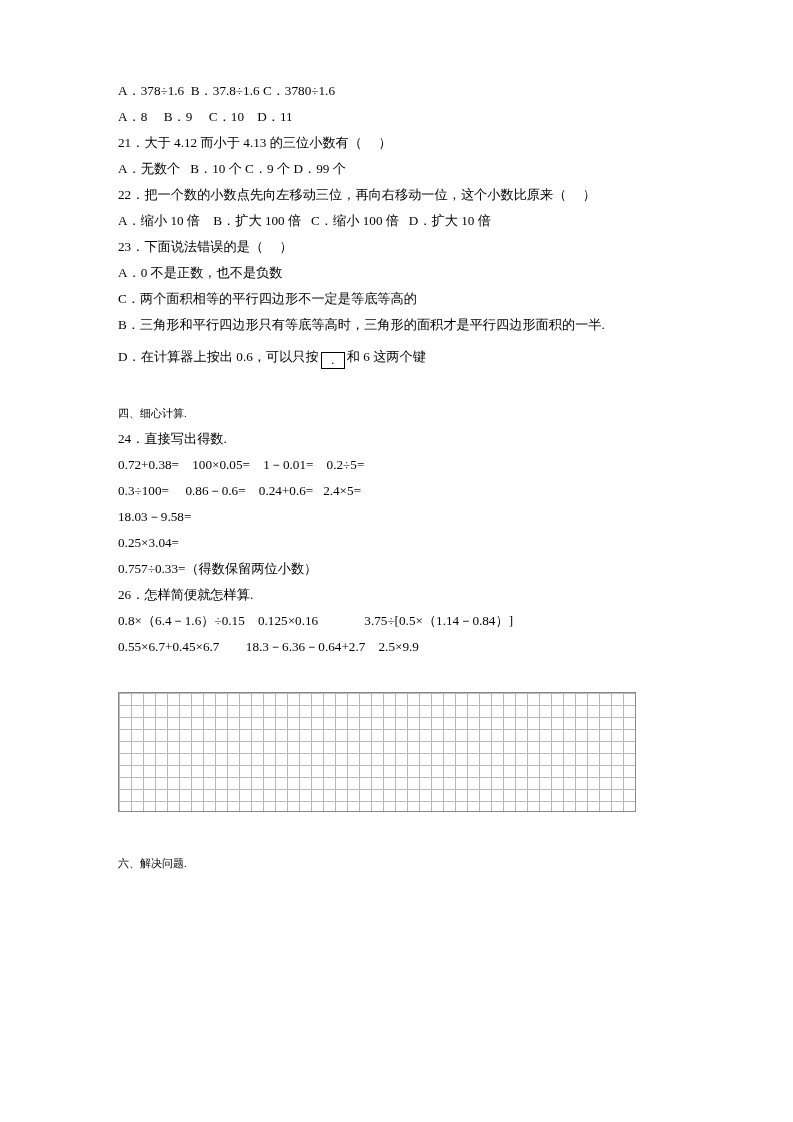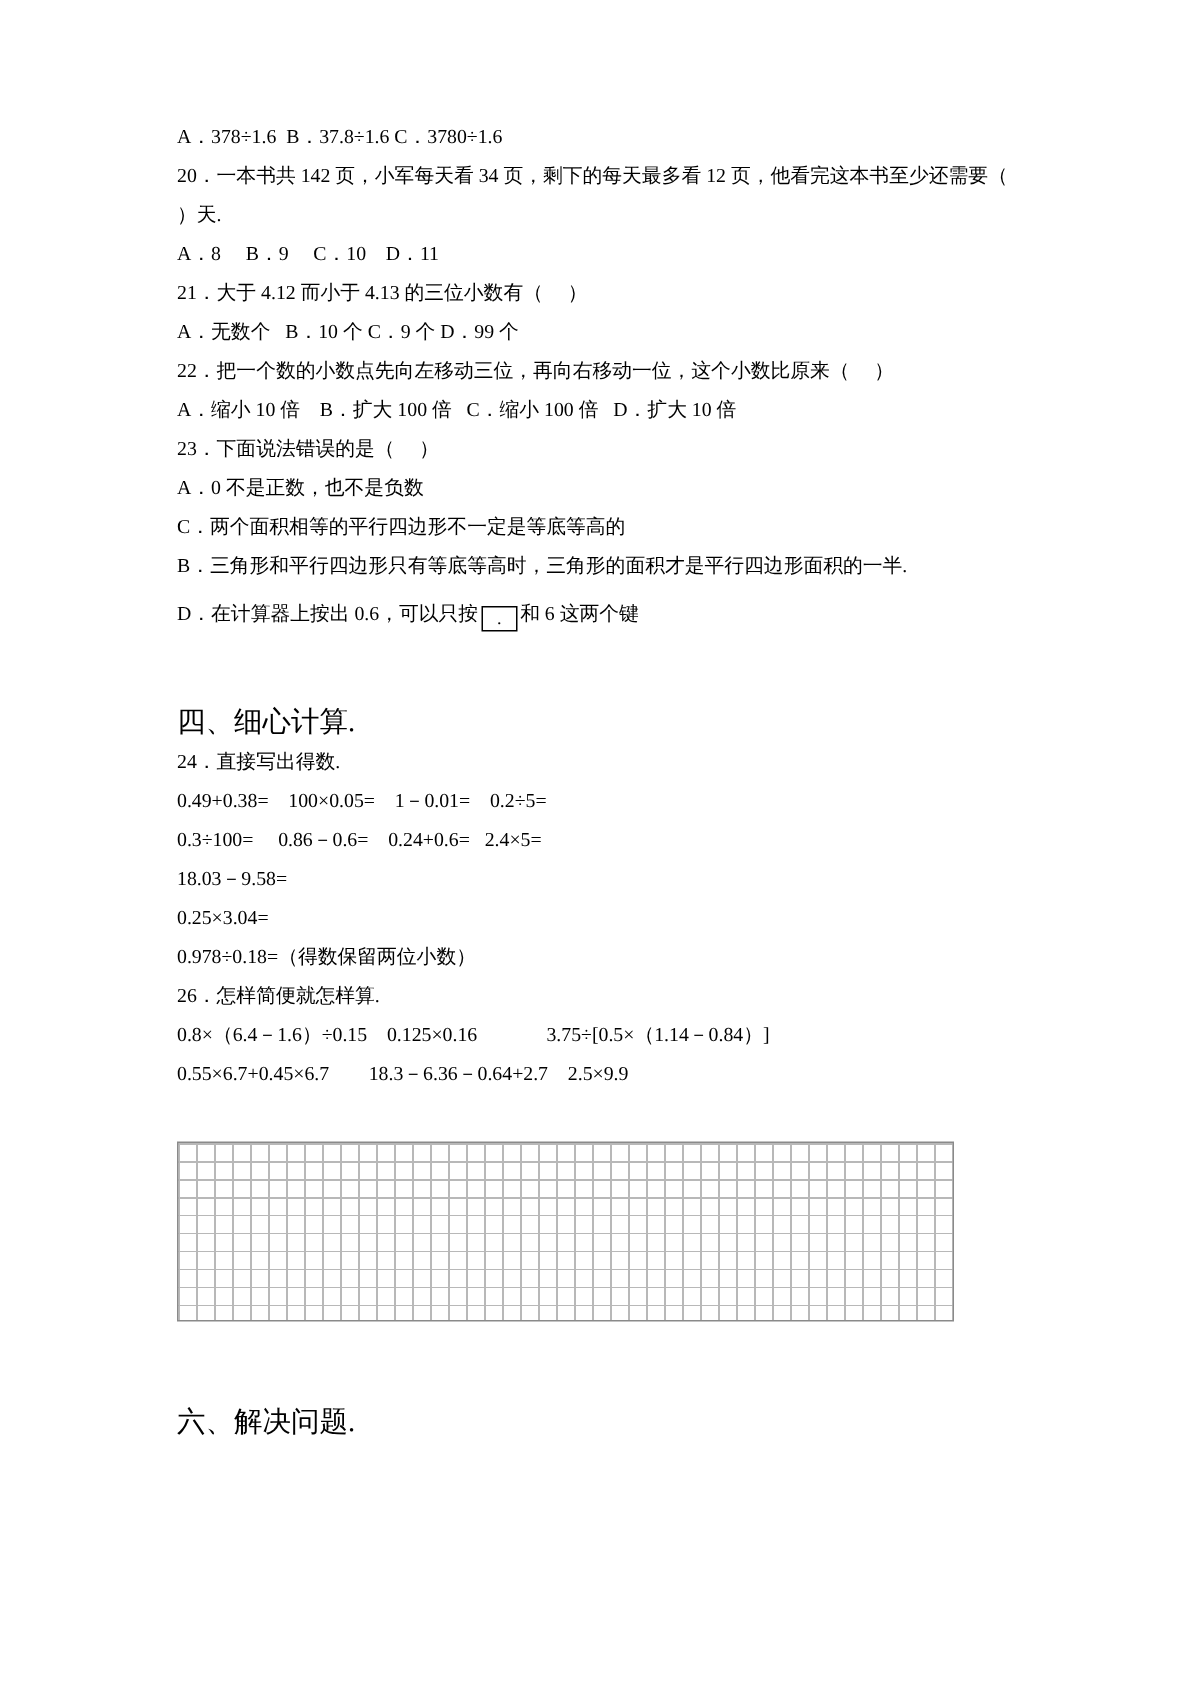--- a/index.html
+++ b/index.html
@@ -19,23 +19,23 @@
     height: 1122px;
     box-sizing: border-box;
     padding: 78px 118px 0 118px;
   }
   .line {
     font-size: 13.2px;
     line-height: 26px;
     white-space: pre-wrap;
   }
   .sec-head {
-    font-size: 19px;
+    font-size: 11px;
     line-height: 26px;
-    margin-top: 33px;
+    margin-top: 16px;
   }
   .q-line {
     font-size: 13.2px;
     line-height: 26px;
     white-space: pre-wrap;
   }
   .q-wrap {
     font-size: 13.2px;
     line-height: 26px;
   }
@@ -70,21 +70,20 @@
   }
 </style>
 </head>
 <body>
 
 <div class="page">
 
   <div class="line">A．378÷1.6  B．37.8÷1.6 C．3780÷1.6</div>
 
   <div class="q-wrap">
-    <div class="q-line"><span>20．</span><span>一本书共 142 页，小军每天看 34 页，剩下的每天最多看 12 页，他看完这本书至少还需要（    ）天.</span></div>
     <div class="q-line">A．8     B．9     C．10    D．11</div>
   </div>
 
   <div class="q-wrap">
     <div class="q-line"><span>21．</span><span>大于 4.12 而小于 4.13 的三位小数有（     ）</span></div>
     <div class="q-line">A．无数个   B．10 个 C．9 个 D．99 个</div>
   </div>
 
   <div class="q-wrap">
     <div class="q-line"><span>22．</span><span>把一个数的小数点先向左移动三位，再向右移动一位，这个小数比原来（     ）</span></div>
@@ -97,25 +96,25 @@
     <div class="q-line">C．两个面积相等的平行四边形不一定是等底等高的</div>
     <div class="q-line">B．三角形和平行四边形只有等底等高时，三角形的面积才是平行四边形面积的一半.</div>
     <div class="gap-sm"></div>
     <div class="q-line"><span>D．在计算器上按出 0.6，可以只按</span><span class="keybox">.</span><span>和 6 这两个键</span></div>
   </div>
 
   <div class="gap-md"></div>
 
   <div class="sec-head">四、细心计算.</div>
   <div class="q-line">24．直接写出得数.</div>
-  <div class="q-line">0.49+0.38=    100×0.05=    1－0.01=    0.2÷5=</div>
+  <div class="q-line">0.72+0.38=    100×0.05=    1－0.01=    0.2÷5=</div>
   <div class="q-line">0.3÷100=     0.86－0.6=    0.24+0.6=   2.4×5=</div>
   <div class="q-line">18.03－9.58=</div>
   <div class="q-line">0.25×3.04=</div>
-  <div class="q-line">0.978÷0.18=（得数保留两位小数）</div>
+  <div class="q-line">0.757÷0.33=（得数保留两位小数）</div>
   <div class="q-line">26．怎样简便就怎样算.</div>
   <div class="q-line">0.8×（6.4－1.6）÷0.15    0.125×0.16              3.75÷[0.5×（1.14－0.84）]</div>
   <div class="q-line">0.55×6.7+0.45×6.7        18.3－6.36－0.64+2.7    2.5×9.9</div>
 
   <div class="gap-lg"></div>
 
 
   <div class="grid-wrap">
     <div class="grid"></div>
   </div>

